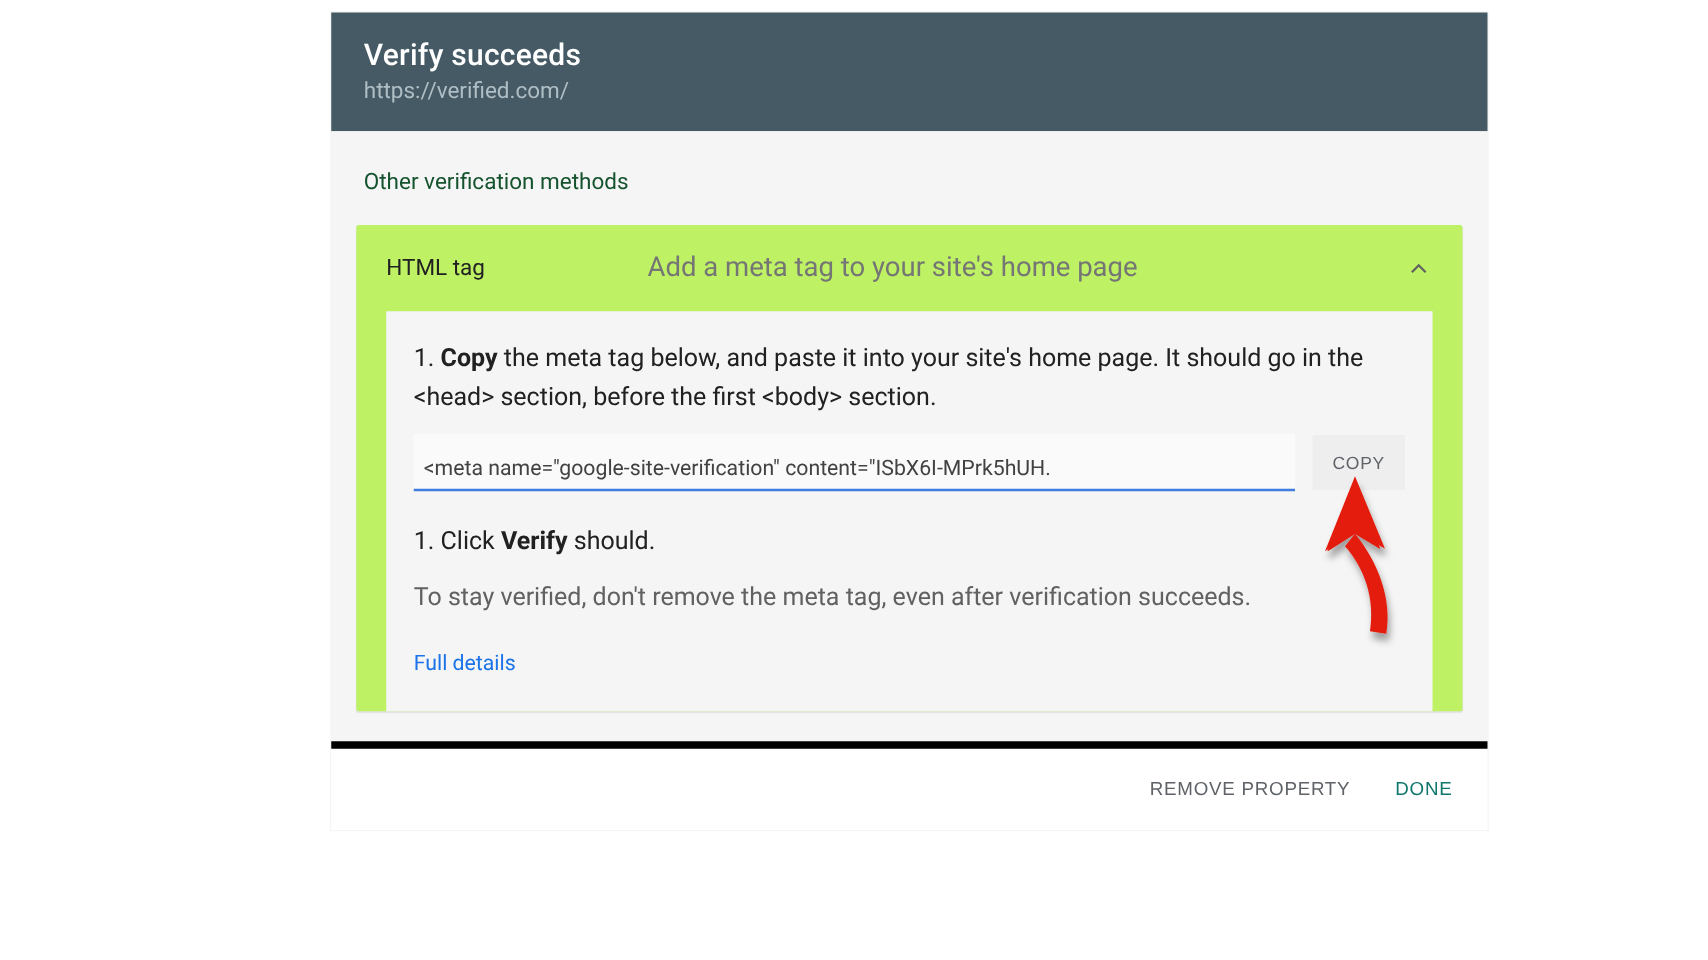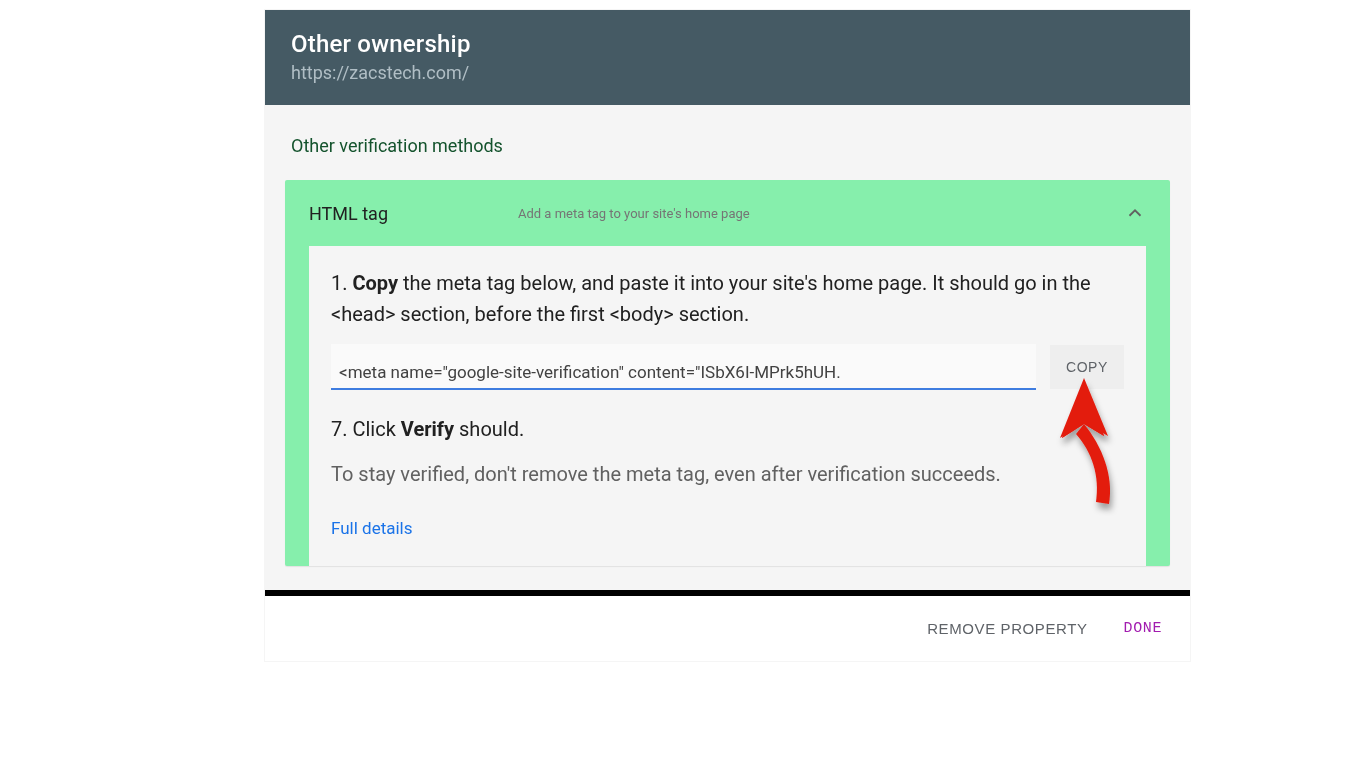--- a/index.html
+++ b/index.html
@@ -46,41 +46,41 @@
     padding: 30px 20px 0 20px;
     background: #f5f5f5;
   }
   .section-label {
     color: #14532d;
     font-size: 18px;
     margin: 0 0 24px 6px;
   }
   
   .card {
-    background: #86efac;
+    background: #bef264;
     border-radius: 2px;
     box-shadow: 0 1px 1px rgba(0,0,0,0.08);
     padding: 0;
   }
   .card-header {
     display: flex;
     align-items: center;
     padding: 22px 24px 22px 24px;
     cursor: pointer;
   }
   .card-header .method-name {
     color: #212121;
     font-size: 18px;
     font-weight: 400;
     flex: 0 0 auto;
     margin-right: 130px;
   }
   .card-header .method-desc {
     color: #757575;
-    font-size: 13px;
+    font-size: 22px;
     flex: 1 1 auto;
   }
   .card-header .chev {
     flex: 0 0 auto;
     color: #616161;
   }
   .chev svg { width: 22px; height: 22px; display:block; }
   
   .panel {
     background: #f5f5f5;
@@ -161,33 +161,32 @@
     background: none;
     border: none;
     font-size: 15px;
     font-weight: 500;
     color: #5f6368;
     letter-spacing: 0.6px;
     cursor: pointer;
     padding: 6px 2px;
   }
   .footer-btn.primary {
-    color: #a21caf;
-    font-family: Liberation Mono, monospace;
+    color: #0f766e;
   }
 </style>
 </head>
 <body>
 
 <div class="stage">
   <div class="dialog">
 
     <div class="dlg-header">
-      <div class="dlg-title">Other ownership</div>
-      <div class="dlg-subtitle">https://zacstech.com/</div>
+      <div class="dlg-title">Verify succeeds</div>
+      <div class="dlg-subtitle">https://verified.com/</div>
     </div>
 
     <div class="dlg-body">
       <div class="section-label">Other verification methods</div>
 
       <div class="card">
 
         <div class="card-header">
           <div class="method-name">HTML tag</div>
           <div class="method-desc">Add a meta tag to your site's home page</div>
@@ -203,21 +202,21 @@
           <p>
             <span>1. </span><span class="bold">Copy</span><span> the meta tag below, and paste it into your site's home page. It should go in the &lt;head&gt; section, before the first &lt;body&gt; section.</span>
           </p>
 
           <div class="code-row">
             <div class="code-box">&lt;meta name="google-site-verification" content="ISbX6I-MPrk5hUH.</div>
             <button class="copy-btn">COPY</button>
           </div>
 
           <p>
-            <span>7. Click </span><span class="bold">Verify</span><span> should.</span>
+            <span>1. Click </span><span class="bold">Verify</span><span> should.</span>
           </p>
 
           <p class="note">To stay verified, don't remove the meta tag, even after verification succeeds.</p>
 
           <a class="link">Full details</a>
 
           <div class="arrow-anno">
             <svg width="70" height="140" viewBox="0 0 70 140">
               <defs>
                 <filter id="sh" x="-50%" y="-20%" width="200%" height="160%">

